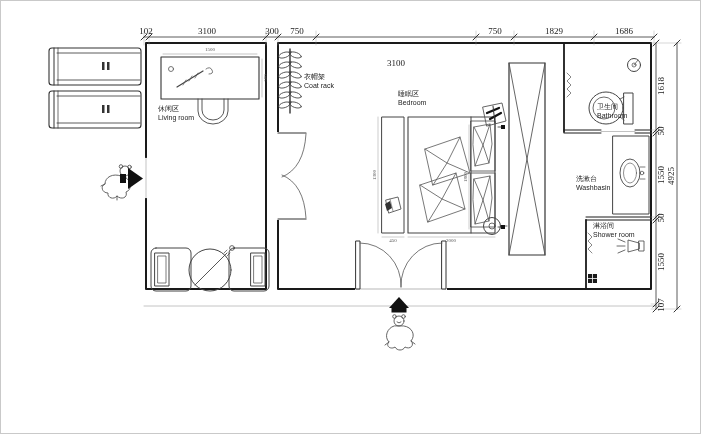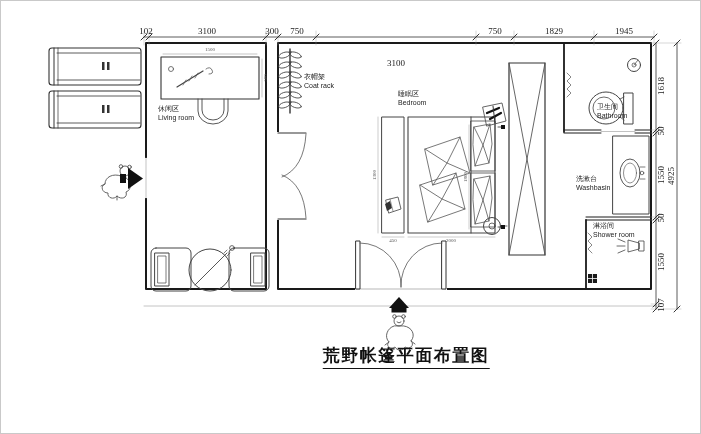--- a/index.html
+++ b/index.html
@@ -334,32 +334,31 @@
   <span>Shower room</span>
 </div>
 
 <div class="dimh" style="left:145px;top:25px;">102</div>
 <div class="dimh" style="left:206px;top:25px;">3100</div>
 <div class="dimh" style="left:271px;top:25px;text-align:center;">300</div>
 <div class="dimh" style="left:296px;top:25px;">750</div>
 <div class="dimh" style="left:395px;top:25px;margin-top:32px;">3100</div>
 <div class="dimh" style="left:494px;top:25px;">750</div>
 <div class="dimh" style="left:553px;top:25px;">1829</div>
-<div class="dimh" style="left:623px;top:25px;">1945</div>
+<div class="dimh" style="left:623px;top:25px;">1686</div>
 
 <div class="dimv" style="left:660px;top:85px;">1618</div>
 <div class="dimv" style="left:660px;top:130px;">50</div>
 <div class="dimv" style="left:660px;top:174px;">1550</div>
 <div class="dimv" style="left:660px;top:217px;">50</div>
 <div class="dimv" style="left:660px;top:261px;">1550</div>
 <div class="dimv" style="left:660px;top:304px;">107</div>
 <div class="dimv" style="left:670px;top:175px;">4925</div>
 
 <div class="dimt" style="left:209px;top:46px;">1500</div>
 <div class="dimtv" style="left:264px;top:77px;">500</div>
 <div class="dimtv" style="left:373px;top:174px;">1300</div>
 <div class="dimt" style="left:392px;top:237px;">450</div>
 <div class="dimt" style="left:450px;top:237px;">2000</div>
 <div class="dimtv" style="left:464px;top:176px;">1800</div>
 
-<div class="title">荒野帐篷平面布置图</div>
 
 </div>
 
 </body></html>

